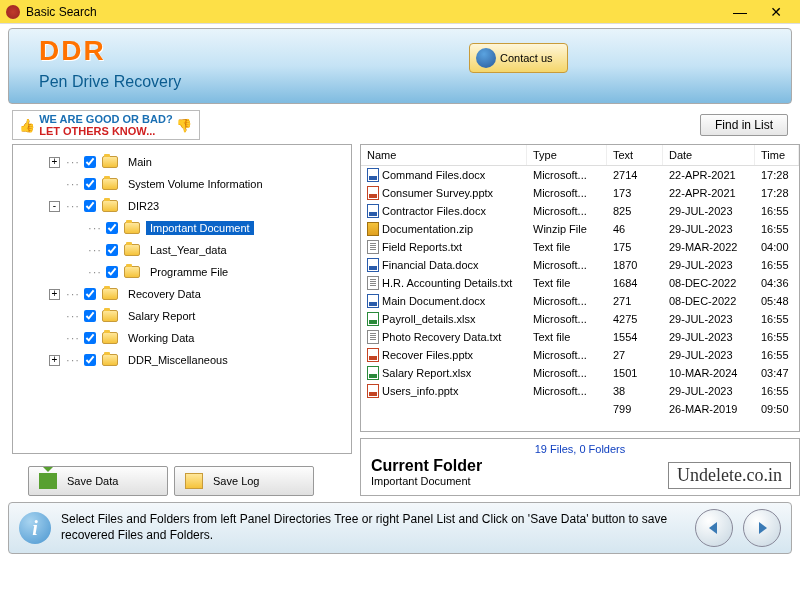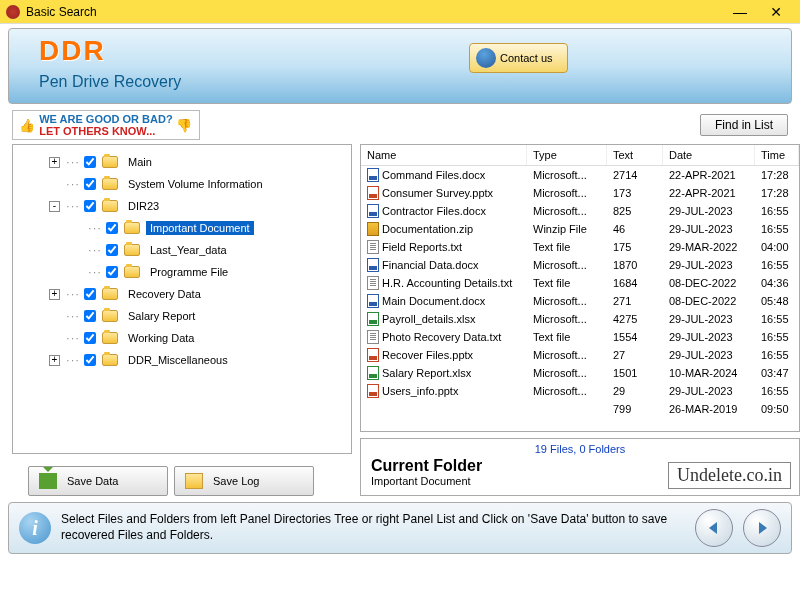--- a/index.html
+++ b/index.html
@@ -312,21 +312,21 @@
             <div class="c-size">1501</div>
             <div class="c-date">10-MAR-2024</div>
             <div class="c-time">03:47</div>
           </div>
           <div class="list-row">
             <div class="c-name">
               <span class="file-ico pptx"></span>
               <span>Users_info.pptx</span>
             </div>
             <div class="c-type">Microsoft...</div>
-            <div class="c-size">29</div>
+            <div class="c-size">38</div>
             <div class="c-date">29-JUL-2023</div>
             <div class="c-time">16:55</div>
           </div>
           <div class="list-row">
             <div class="c-name">
               <span></span>
             </div>
             <div class="c-type"></div>
             <div class="c-size">799</div>
             <div class="c-date">26-MAR-2019</div>

